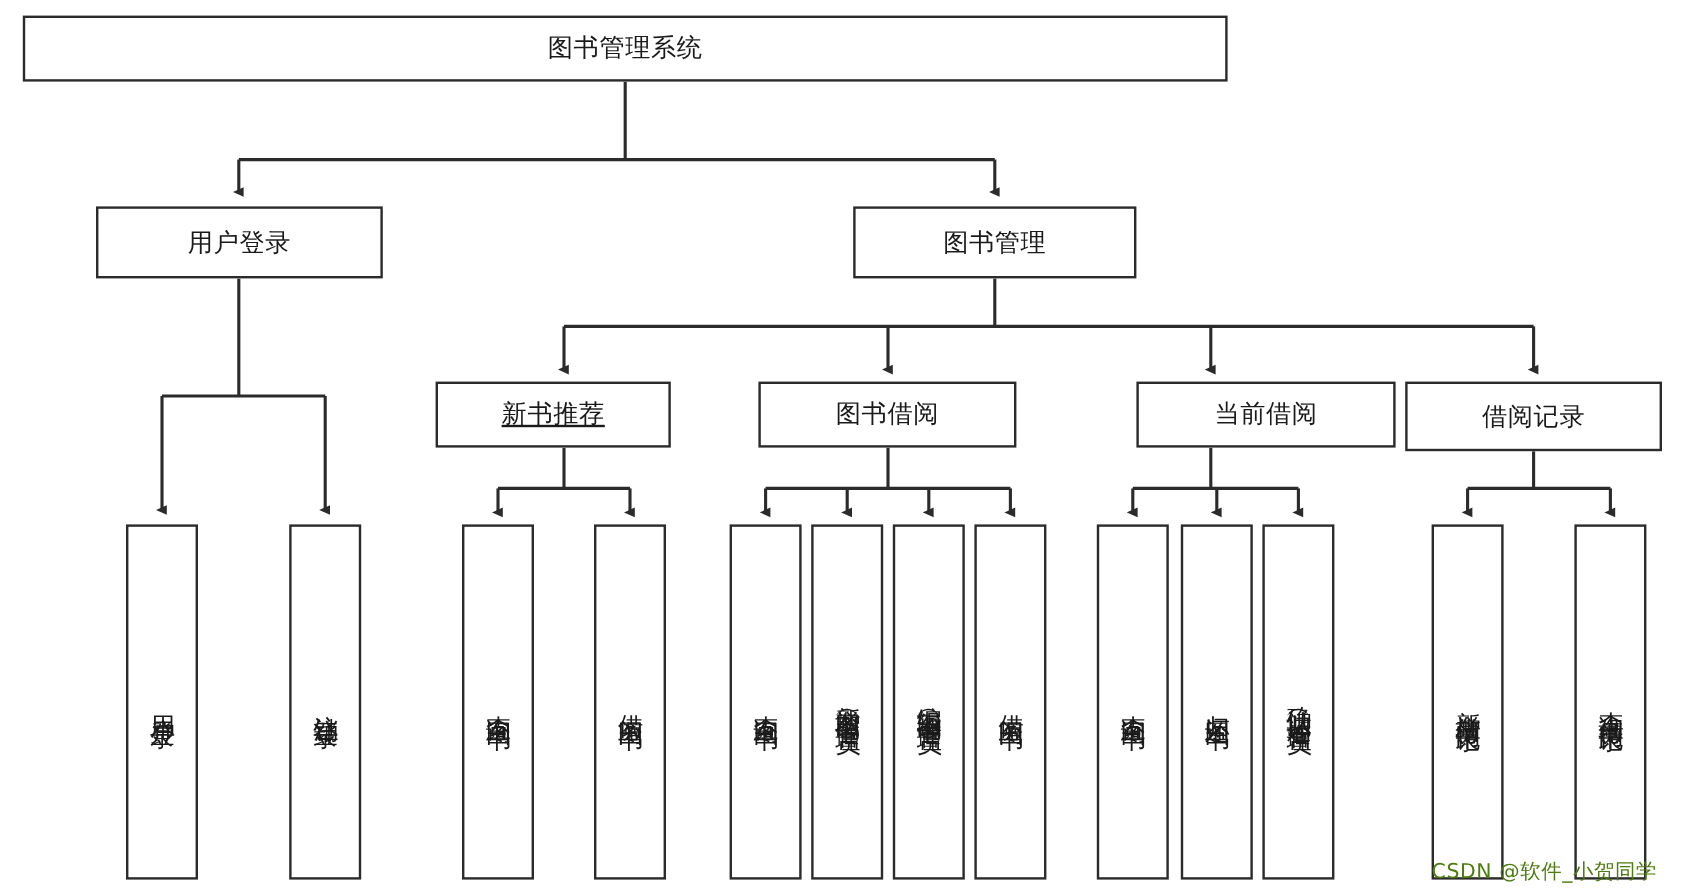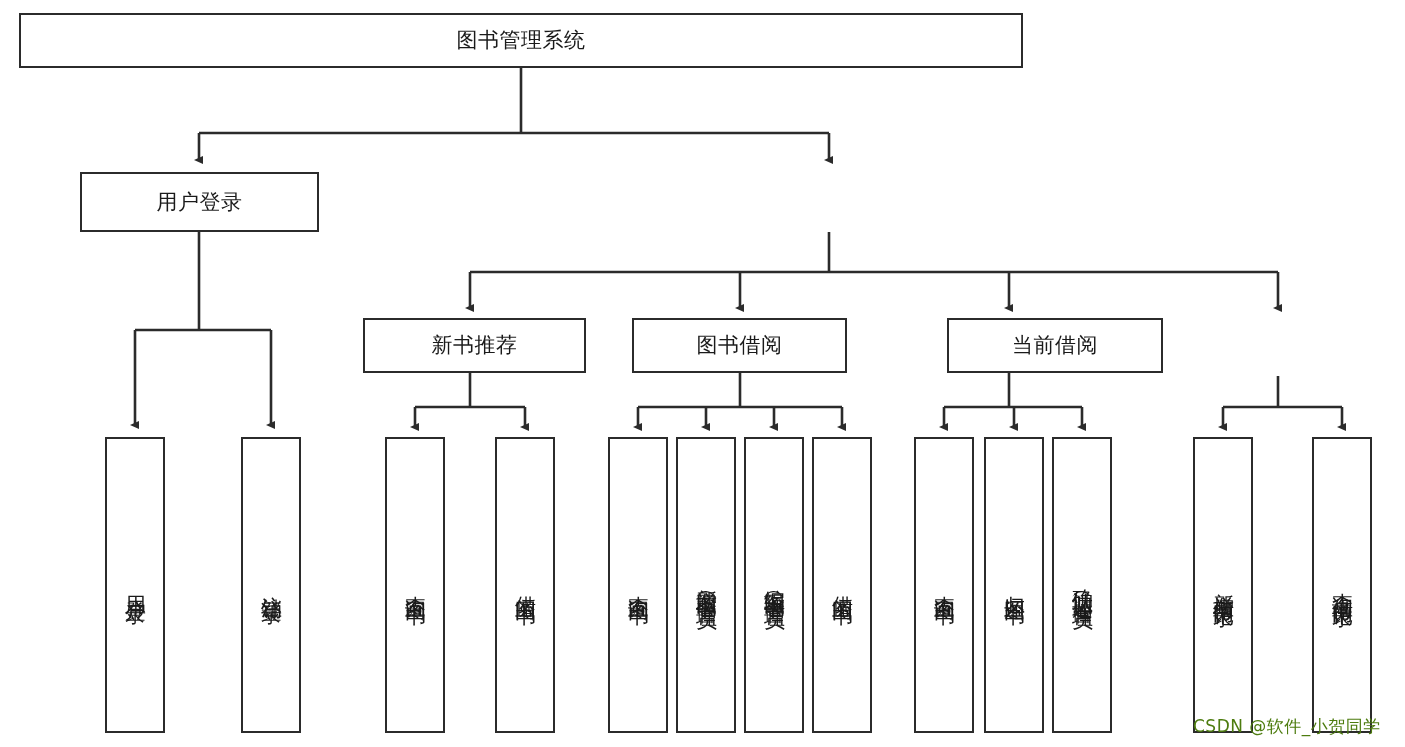--- a/index.html
+++ b/index.html
@@ -119,29 +119,35 @@
     </g>
   </svg>
 
   <div class="node horizontal" style="left:19px; top:13px; width:1004px; height:55px;">
     <span class="node-label">图书管理系统</span>
   </div>
 
   <div class="node horizontal" style="left:80px; top:172px; width:239px; height:60px;">
     <span class="node-label">用户登录</span>
   </div>
+  <div class="node horizontal" style="left:711px; top:172px; width:236px; height:60px;">
+    <span class="node-label">图书管理</span>
+  </div>
 
-  <div class="node horizontal" style="left:363px; top:318px; width:223px; height:55px;">
+  <div class="node horizontal" style="left:363px; top:318px; width:196px; height:55px;text-decoration:underline;">
     <span class="node-label">新书推荐</span>
   </div>
   <div class="node horizontal" style="left:632px; top:318px; width:215px; height:55px;">
     <span class="node-label">图书借阅</span>
   </div>
   <div class="node horizontal" style="left:901px; top:318px; width:216px; height:55px;margin-left:46px;">
     <span class="node-label">当前借阅</span>
+  </div>
+  <div class="node horizontal" style="left:1171px; top:318px; width:214px; height:58px;">
+    <span class="node-label">借阅记录</span>
   </div>
 
   <div class="node vertical" style="left:105px; top:437px; width:60px; height:296px;">
     <span class="node-label">用户登录</span>
   </div>
   <div class="node vertical" style="left:241px; top:437px; width:60px; height:296px;">
     <span class="node-label">注销登录</span>
   </div>
 
   <div class="node vertical" style="left:385px; top:437px; width:60px; height:296px;">

